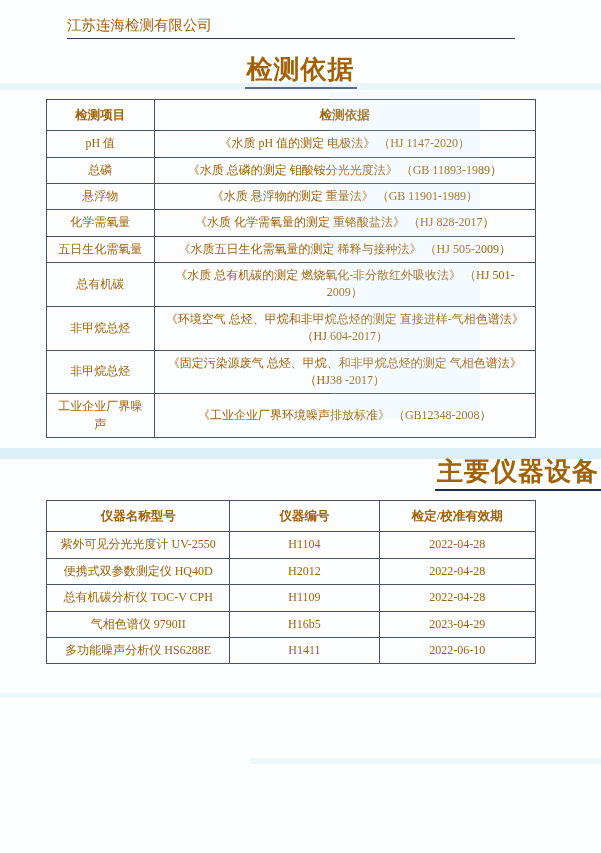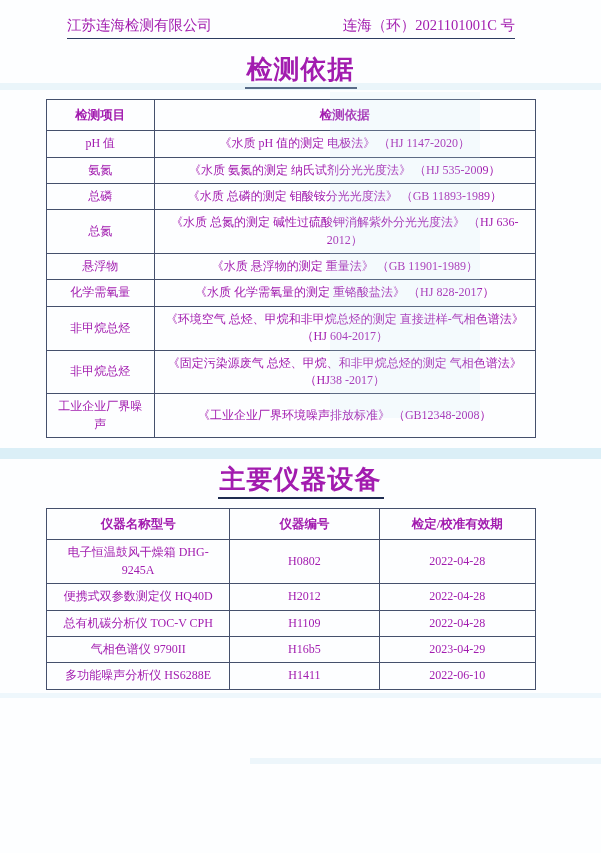--- a/index.html
+++ b/index.html
@@ -2,21 +2,21 @@
 <html><head>
 <meta charset="utf-8">
 <style>
   html,body { margin:0; padding:0; background:#ffffff; }
   .page {
     position:relative;
     width:601px; height:853px;
     margin:0;
     background:#fdfeff;
     font-family:"Liberation Serif","DejaVu Serif",serif;
-    color:#a21caf;
+    color:#a16207;
     overflow:hidden;
   }
   
   .artifact { position:absolute; pointer-events:none; }
   .band-1 { left:0; top:83px;  width:601px; height:7px;  background:rgba(199,229,242,0.35); }
   .band-2 { left:330px; top:92px; width:150px; height:326px; background:rgba(205,232,244,0.18); }
   .band-3 { left:0; top:448px; width:601px; height:11px; background:rgba(186,223,240,0.50); }
   .band-4 { left:0; top:693px; width:601px; height:5px;  background:rgba(205,232,244,0.30); }
   .band-5 { left:250px; top:758px; width:351px; height:6px; background:rgba(205,232,244,0.35); }
 
@@ -55,37 +55,36 @@
     line-height:1.45;
     padding:4px 6px;
     word-break:break-word;
   }
   th { font-weight:bold; font-size:12.5px; padding:6px 0; }
   .t1 col.c1 { width:22%; }
   .t1 col.c2 { width:78%; }
   .t2 col.c1 { width:37.5%; }
   .t2 col.c2 { width:30.5%; }
   .t2 col.c3 { width:32%; }
-  .section2-title { margin-top:24px; }
+  .section2-title { margin-top:16px;text-align:right; }
   .t2 { margin-top:11px; }
 </style>
 </head>
 <body>
 
 <div class="page">
 
   <div class="artifact band-1"></div>
   <div class="artifact band-2"></div>
   <div class="artifact band-3"></div>
   <div class="artifact band-4"></div>
   <div class="artifact band-5"></div>
 
   <div class="header">
     <span>江苏连海检测有限公司</span>
-    <span>连海（环）2021101001C 号</span>
   </div>
 
   <div class="doc-title">
     <span>检测依据</span>
   </div>
 
   <table class="t1">
     <colgroup>
         <col class="c1">
         <col class="c2">
@@ -95,38 +94,38 @@
         <th>检测项目</th>
         <th>检测依据</th>
       </tr>
     </thead>
     <tbody>
         <tr>
           <td>pH 值</td>
           <td>《水质 pH 值的测定 电极法》 （HJ 1147-2020）</td>
         </tr>
         <tr>
-          <td>氨氮</td>
-          <td>《水质 氨氮的测定 纳氏试剂分光光度法》 （HJ 535-2009）</td>
-        </tr>
-        <tr>
           <td>总磷</td>
           <td>《水质 总磷的测定 钼酸铵分光光度法》 （GB 11893-1989）</td>
-        </tr>
-        <tr>
-          <td>总氮</td>
-          <td>《水质 总氮的测定 碱性过硫酸钾消解紫外分光光度法》 （HJ 636-2012）</td>
         </tr>
         <tr>
           <td>悬浮物</td>
           <td>《水质 悬浮物的测定 重量法》 （GB 11901-1989）</td>
         </tr>
         <tr>
           <td>化学需氧量</td>
           <td>《水质 化学需氧量的测定 重铬酸盐法》 （HJ 828-2017）</td>
+        </tr>
+        <tr>
+          <td>五日生化需氧量</td>
+          <td>《水质五日生化需氧量的测定 稀释与接种法》 （HJ 505-2009）</td>
+        </tr>
+        <tr>
+          <td>总有机碳</td>
+          <td>《水质 总有机碳的测定 燃烧氧化-非分散红外吸收法》 （HJ 501-2009）</td>
         </tr>
         <tr>
           <td>非甲烷总烃</td>
           <td>《环境空气 总烃、甲烷和非甲烷总烃的测定 直接进样-气相色谱法》 （HJ 604-2017）</td>
         </tr>
         <tr>
           <td>非甲烷总烃</td>
           <td>《固定污染源废气 总烃、甲烷、和非甲烷总烃的测定 气相色谱法》 （HJ38 -2017）</td>
         </tr>
         <tr>
@@ -148,22 +147,22 @@
       </colgroup>
     <thead>
       <tr>
         <th>仪器名称型号</th>
         <th>仪器编号</th>
         <th>检定/校准有效期</th>
       </tr>
     </thead>
     <tbody>
         <tr>
-          <td>电子恒温鼓风干燥箱 DHG-9245A</td>
-          <td>H0802</td>
+          <td>紫外可见分光光度计 UV-2550</td>
+          <td>H1104</td>
           <td>2022-04-28</td>
         </tr>
         <tr>
           <td>便携式双参数测定仪 HQ40D</td>
           <td>H2012</td>
           <td>2022-04-28</td>
         </tr>
         <tr>
           <td>总有机碳分析仪 TOC-V CPH</td>
           <td>H1109</td>

